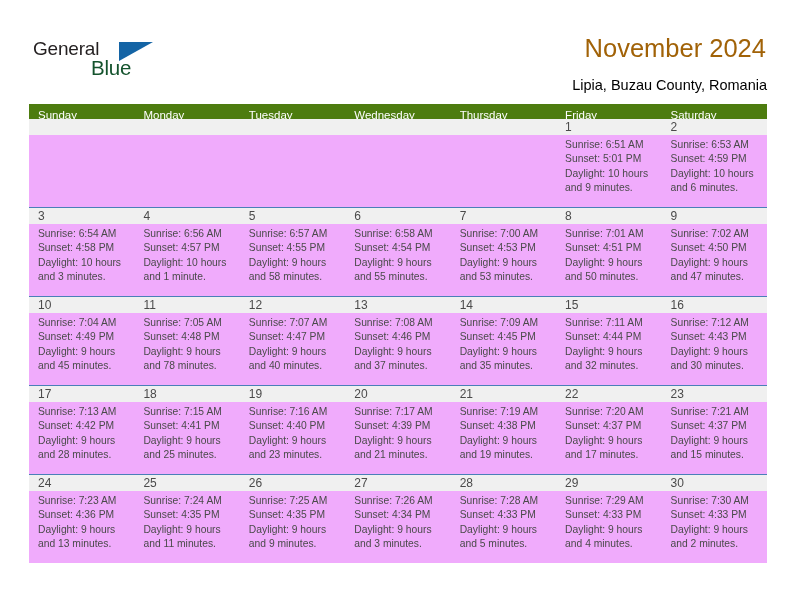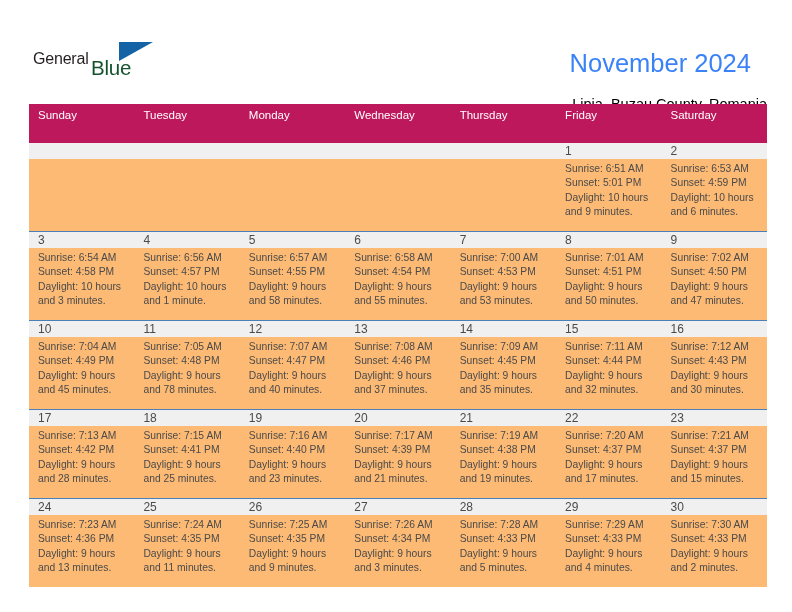--- a/index.html
+++ b/index.html
@@ -30,22 +30,22 @@
   .logo {
     position: absolute;
     left: 33px;
     top: 38px;
     width: 170px;
     height: 48px;
   }
   .logo-general {
     position: absolute;
     left: 0;
-    top: 10px;
-    font-size: 16px;
+    top: 0;
+    font-size: 19px;
     color: #231f20;
     letter-spacing: -0.2px;
     line-height: 22px;
     white-space: nowrap;
   }
   .logo-blue {
     position: absolute;
     left: 58px;
     top: 19px;
     font-size: 20.5px;
@@ -65,47 +65,47 @@
   }
 
   .title-wrap {
     position: absolute;
     right: 25px;
     top: 32px;
     text-align: right;
   }
   .cal-title {
     font-size: 25.5px;
-    color: #3b82f6;
+    color: #a16207;
     line-height: 31px;
     white-space: nowrap;
     font-weight: normal;
-    margin: 16px;
+    margin: 1px;
   }
   .cal-subtitle {
     font-size: 14.5px;
     color: #000000;
     line-height: 19px;
     white-space: nowrap;
     margin: 12px 0 0 0;
     font-weight: normal;
   }
 
   
   .calendar {
     position: absolute;
     left: 29px;
     top: 104px;
     width: 738px;
   }
   .dow-row {
     display: flex;
     width: 738px;
-    height: 39px;
-    background: #be185d;
+    height: 15px;
+    background: #4d7c0f;
   }
   .dow {
     width: 105.43px;
     box-sizing: border-box;
     padding-left: 9px;
     color: #ffffff;
     font-size: 11.5px;
     line-height: 22px;
     white-space: nowrap;
     overflow: hidden;
@@ -122,21 +122,21 @@
   .week-datestrip {
     display: flex;
     width: 738px;
     height: 16px;
     background: #f0f0f0;
   }
   .week-body {
     display: flex;
     width: 738px;
     height: 72px;
-    background: #fdba74;
+    background: #f0abfc;
   }
   .daynum {
     width: 105.43px;
     box-sizing: border-box;
     padding-left: 9px;
     font-size: 12px;
     color: #4a4a4a;
     line-height: 16px;
     white-space: nowrap;
     overflow: hidden;
@@ -171,22 +171,22 @@
     <div class="title-wrap">
       <h1 class="cal-title">November 2024</h1>
       <h2 class="cal-subtitle">Lipia, Buzau County, Romania</h2>
     </div>
 
   </div>
 
   <div class="calendar">
     <div class="dow-row" id="dow-row">
         <div class="dow">Sunday</div>
+        <div class="dow">Monday</div>
         <div class="dow">Tuesday</div>
-        <div class="dow">Monday</div>
         <div class="dow">Wednesday</div>
         <div class="dow">Thursday</div>
         <div class="dow">Friday</div>
         <div class="dow">Saturday</div>
       </div>
     <div id="weeks-container">
         <div class="week">
           <div class="week-datestrip">
             <div class="daynum"></div>
             <div class="daynum"></div>

